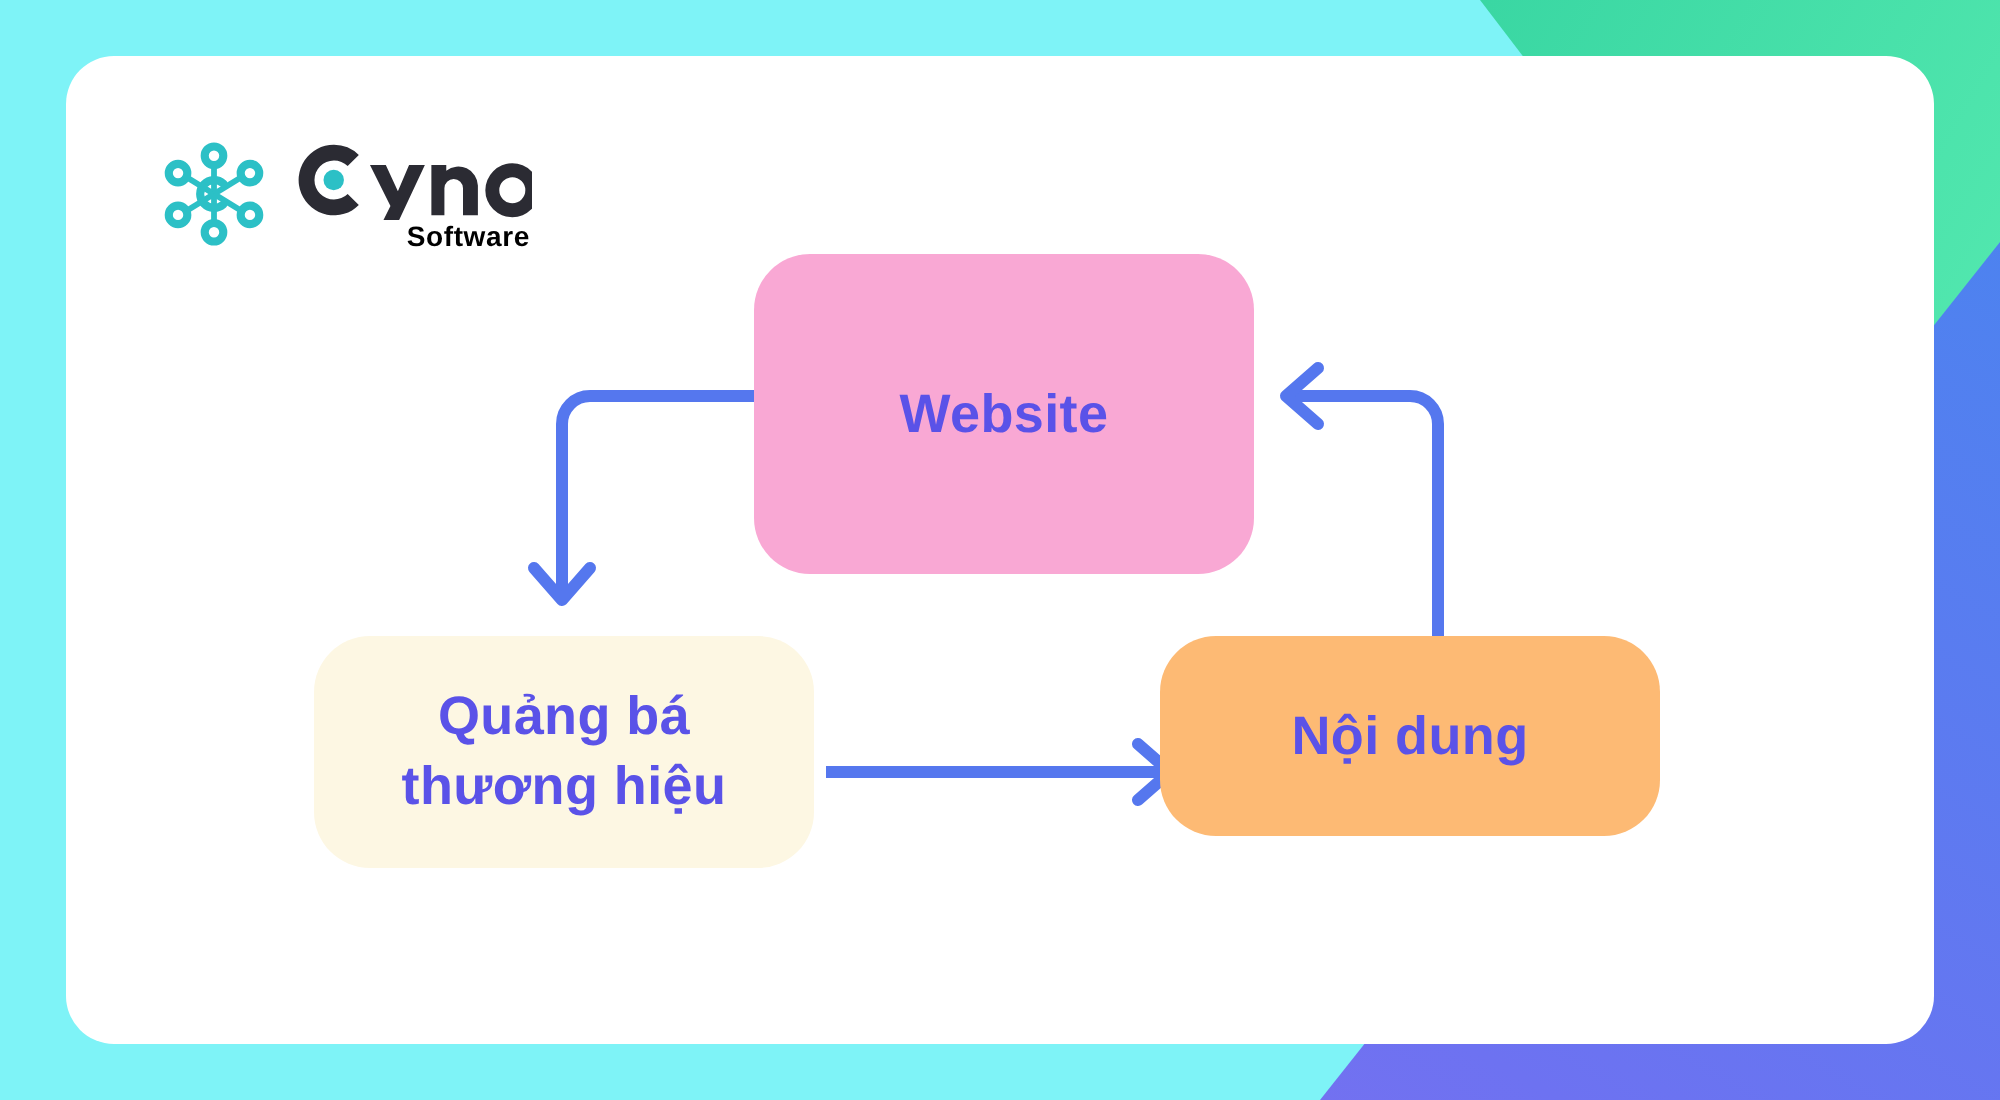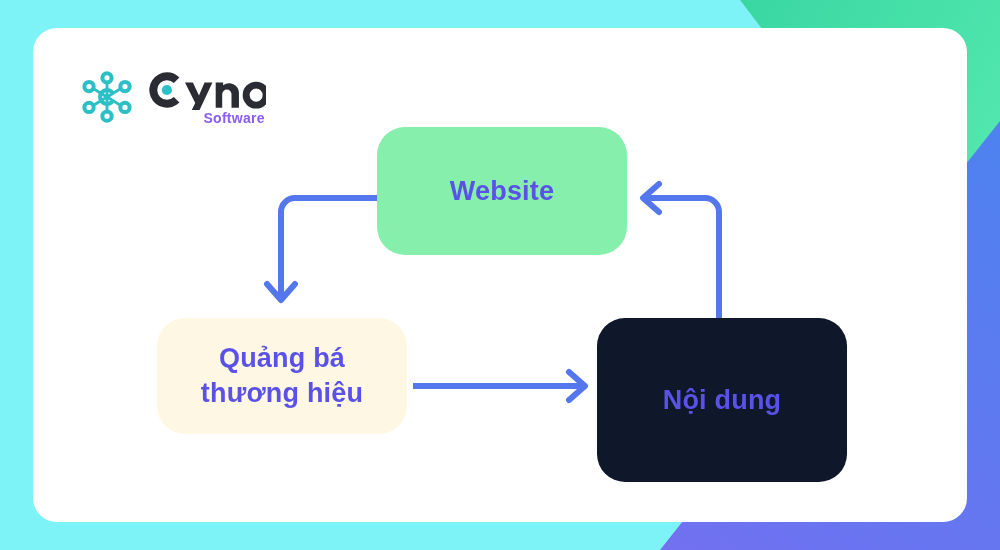--- a/index.html
+++ b/index.html
@@ -35,41 +35,41 @@
     border-radius:24px;
   }
 
   
   #logo { position:absolute; left:45px; top:40px; display:flex; align-items:center; gap:9px; }
   #logo-mark { width:58px; height:58px; flex:none; }
   #logo-text { display:flex; flex-direction:column; align-items:flex-end; line-height:1; }
   #logo-word { height:40px; display:block; }
   #logo-sub {
     font-size:14px; font-weight:700; letter-spacing:.3px;
-    color:#8b5cf6; margin-top:1px; margin-right:1px;
+    color:#000000; margin-top:1px; margin-right:1px;
   }
 
   
   #diagram { position:absolute; inset:0; }
   #wires { position:absolute; left:0; top:0; width:934px; height:494px; }
 
   .node {
     position:absolute;
     display:flex; align-items:center; justify-content:center;
     text-align:center;
     border-radius:28px;
     color:#5a52e8;
     font-weight:700;
     font-size:27px;
     line-height:1.28;
     letter-spacing:.2px;
   }
-  #node-website  { left:344px; top:99px;  width:250px; height:128px; background:#86efac; }
+  #node-website  { left:344px; top:99px;  width:250px; height:160px; background:#f9a8d4; }
   #node-quangba  { left:124px; top:290px; width:250px; height:116px; background:#fdf7e3; }
-  #node-noidung  { left:564px; top:290px; width:250px; height:164px; background:#0f172a; }
+  #node-noidung  { left:547px; top:290px; width:250px; height:100px; background:#fdba74; }
 </style>
 </head>
 <body>
 
 <div id="backdrop">
   <div class="grad-layer" id="wedge-top-right-inner"></div>
   <div class="grad-layer" id="wedge-bottom-right2"></div>
 </div>
 
 <div id="card">

